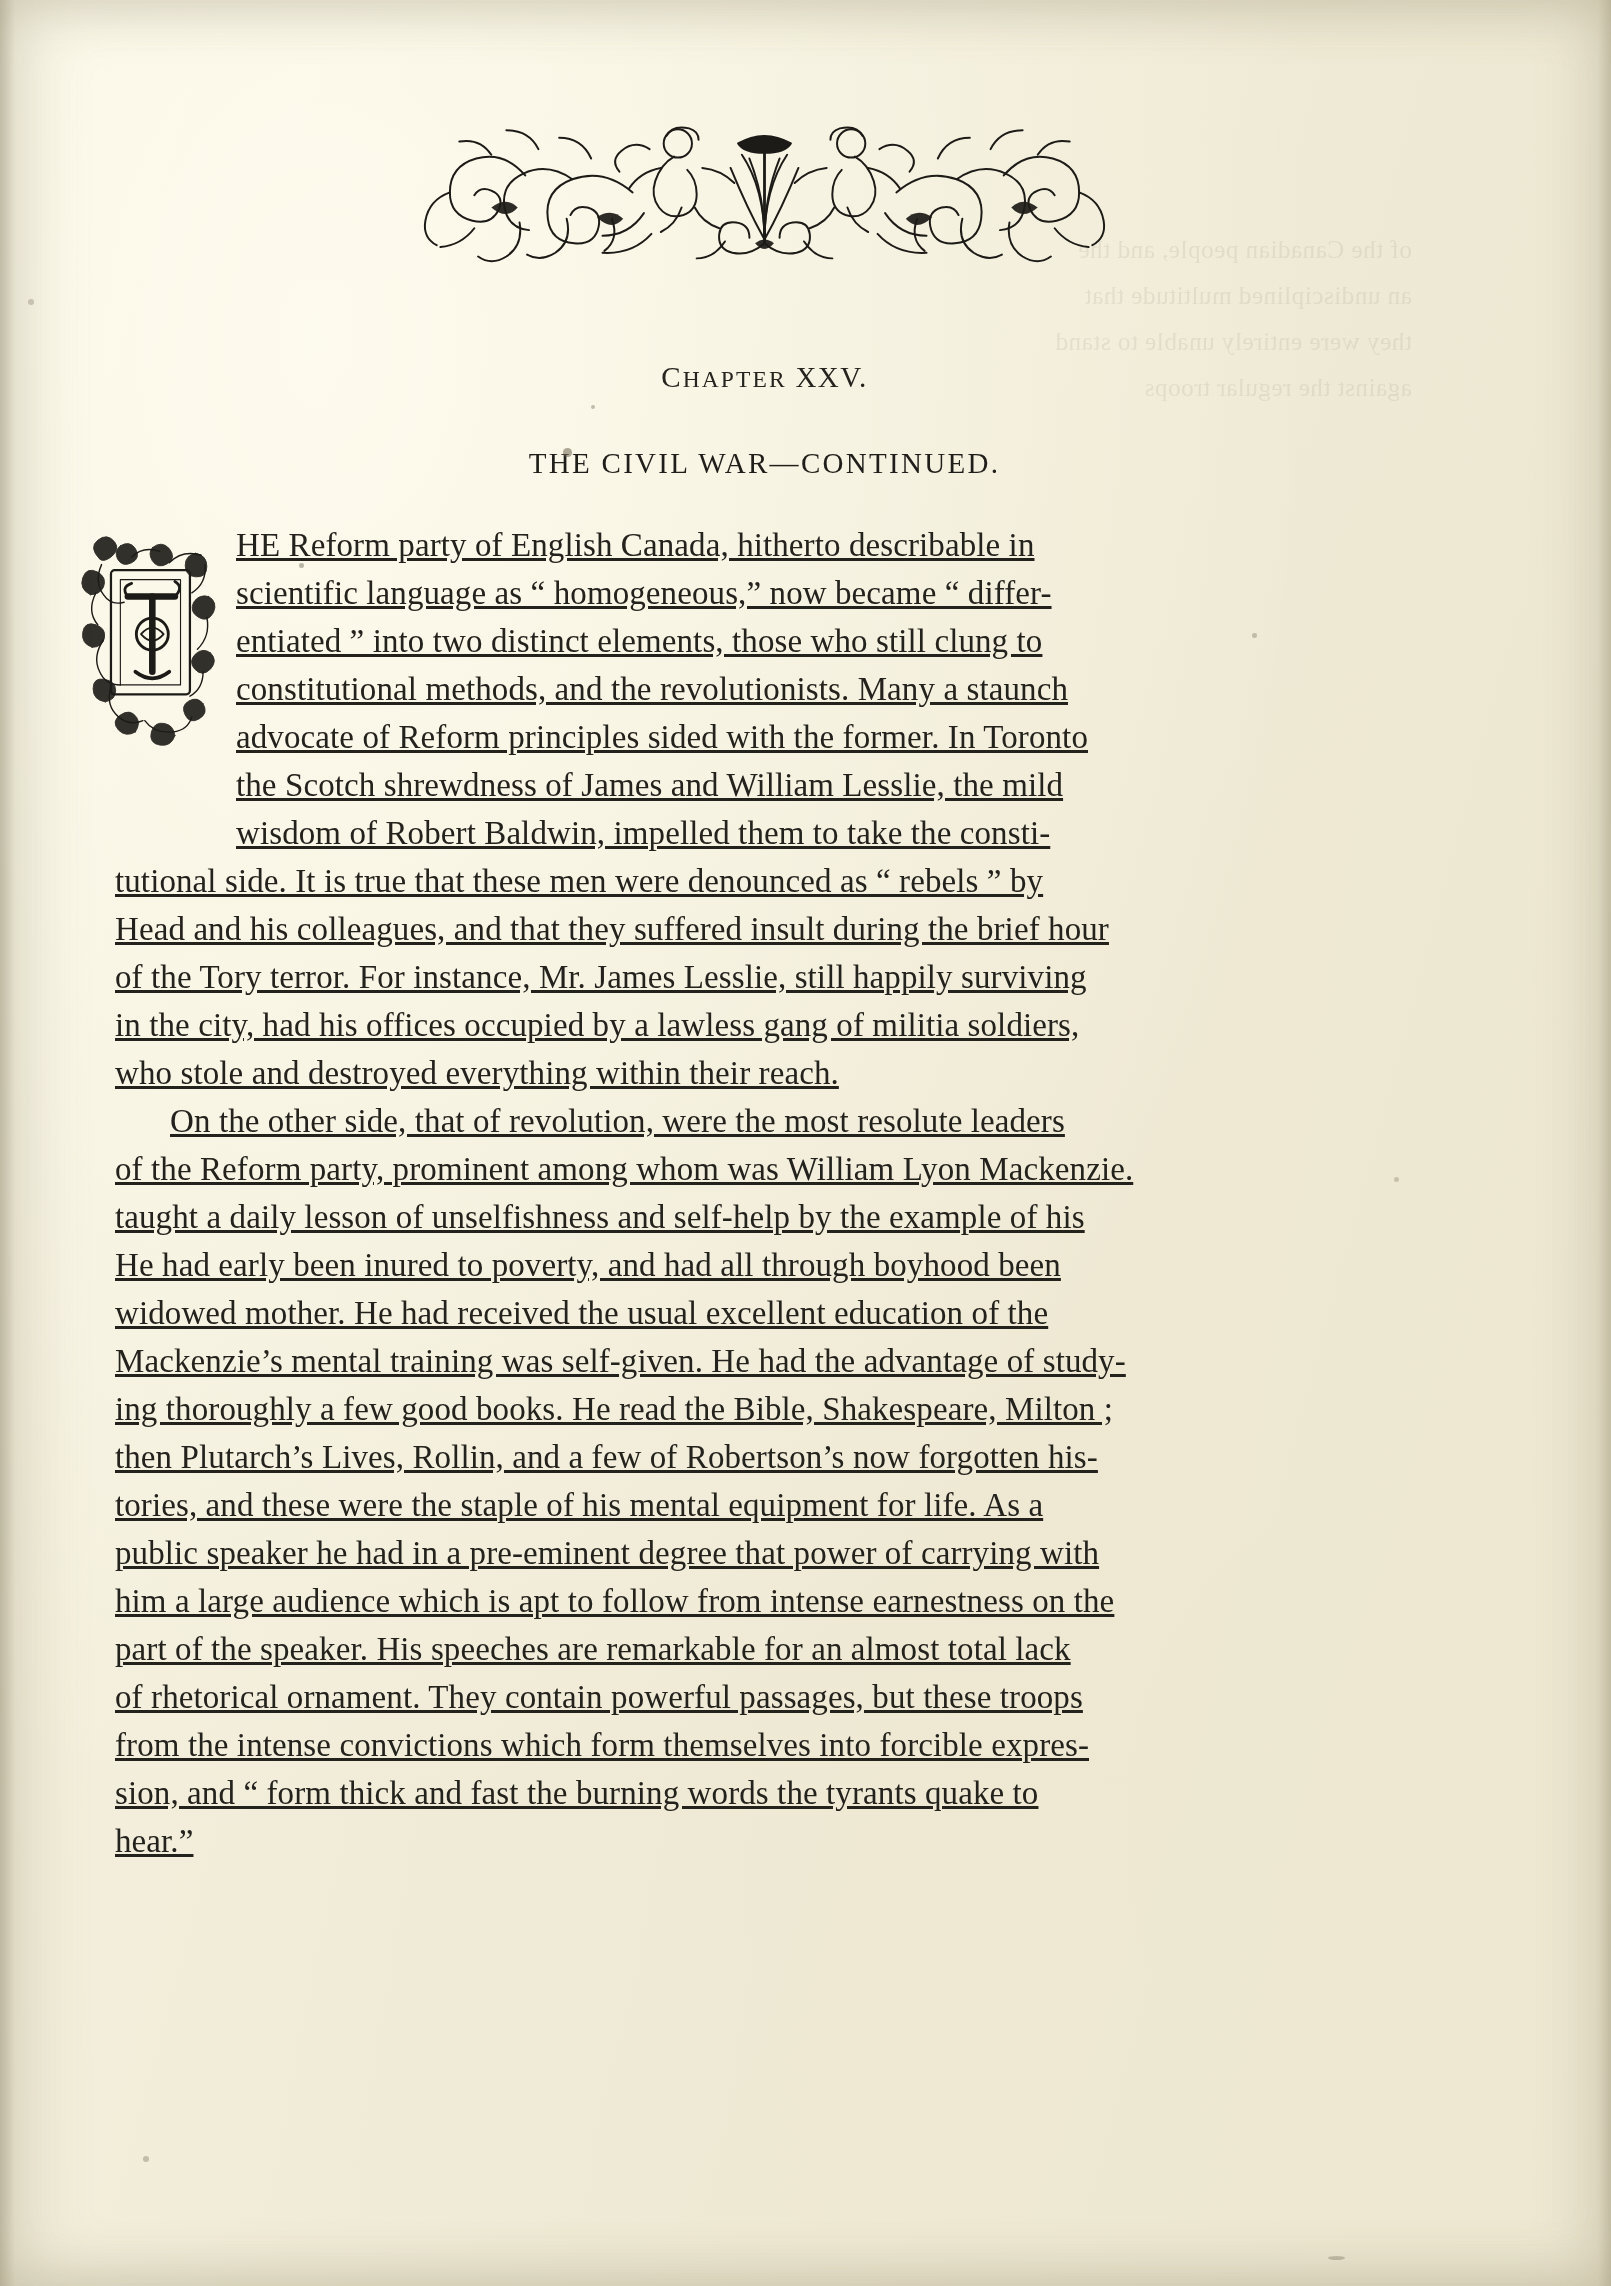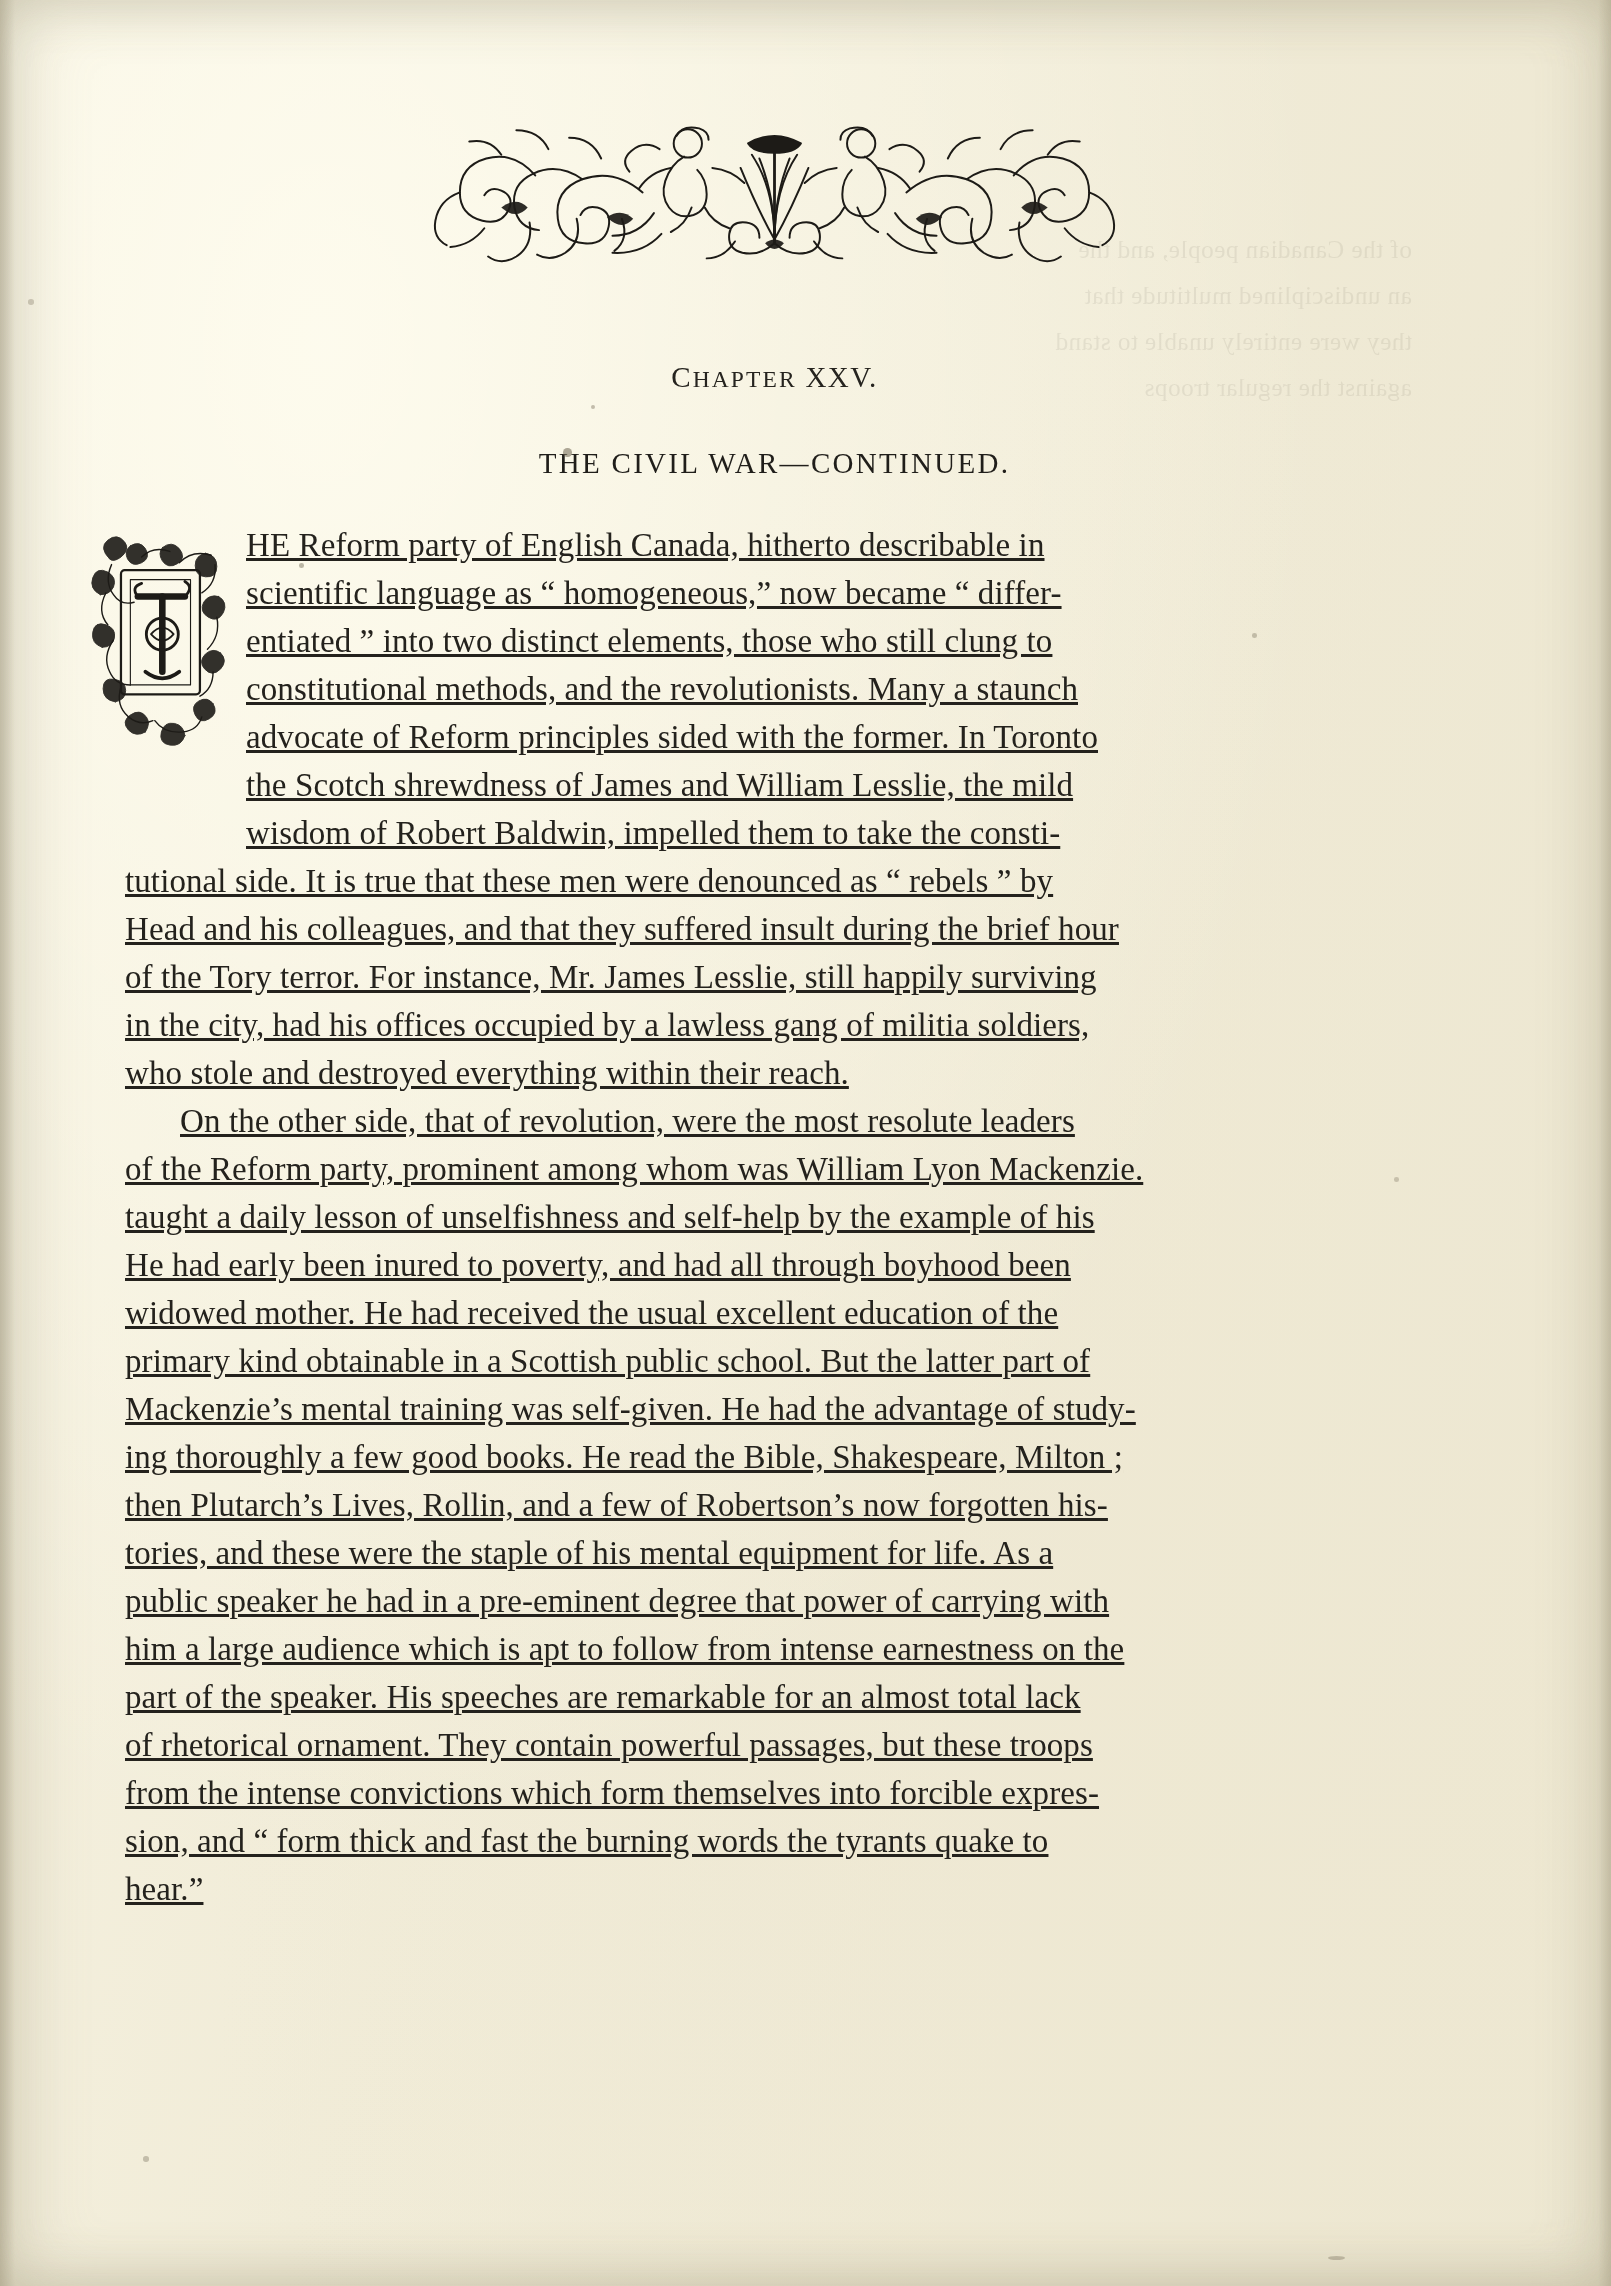--- a/index.html
+++ b/index.html
@@ -56,21 +56,21 @@
     line-height: 46px;
     letter-spacing: 0.4px;
     color: #4a4436;
     pointer-events: none;
     user-select: none;
   }
   .bleed div { white-space: nowrap; }
 
   .content {
     position: absolute;
-    left: 125px;
+    left: 115px;
     top: 0;
     width: 1299px;
   }
 
   
   .headpiece {
     margin-top: 111px;
     height: 160px;
     display: flex;
     justify-content: center;
@@ -348,23 +348,20 @@
         <div class="jline">
             <span>taught  a  daily  lesson  of  unselfishness and  self-help by the  example  of  his</span>
           </div>
         <div class="jline">
             <span>He  had  early  been  inured  to  poverty,  and  had  all  through  boyhood  been</span>
           </div>
         <div class="jline">
             <span>widowed  mother.    He  had  received  the  usual  excellent  education  of  the</span>
           </div>
         <div class="jline">
-            <span>primary kind obtainable in a Scottish public school.    But the latter part of</span>
-          </div>
-        <div class="jline">
             <span>Mackenzie’s mental training was self-given.    He had the advantage of study-</span>
           </div>
         <div class="jline">
             <span>ing thoroughly a few good books.    He read the Bible, Shakespeare, Milton ;</span>
           </div>
         <div class="jline">
             <span>then  Plutarch’s  Lives,  Rollin,  and  a  few  of  Robertson’s  now  forgotten  his-</span>
           </div>
         <div class="jline">
             <span>tories,  and  these  were  the  staple  of  his  mental  equipment  for  life.    As  a</span>

